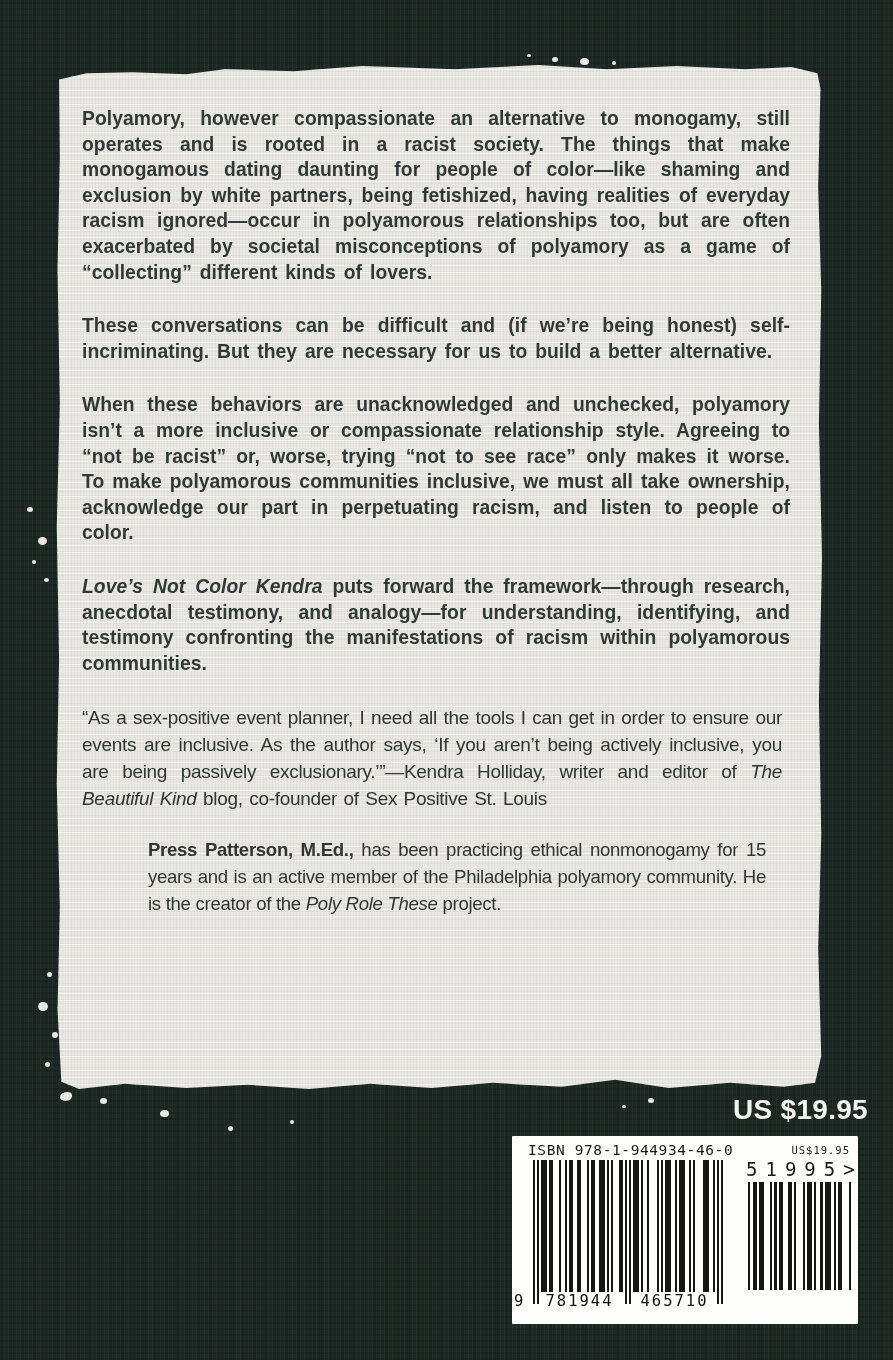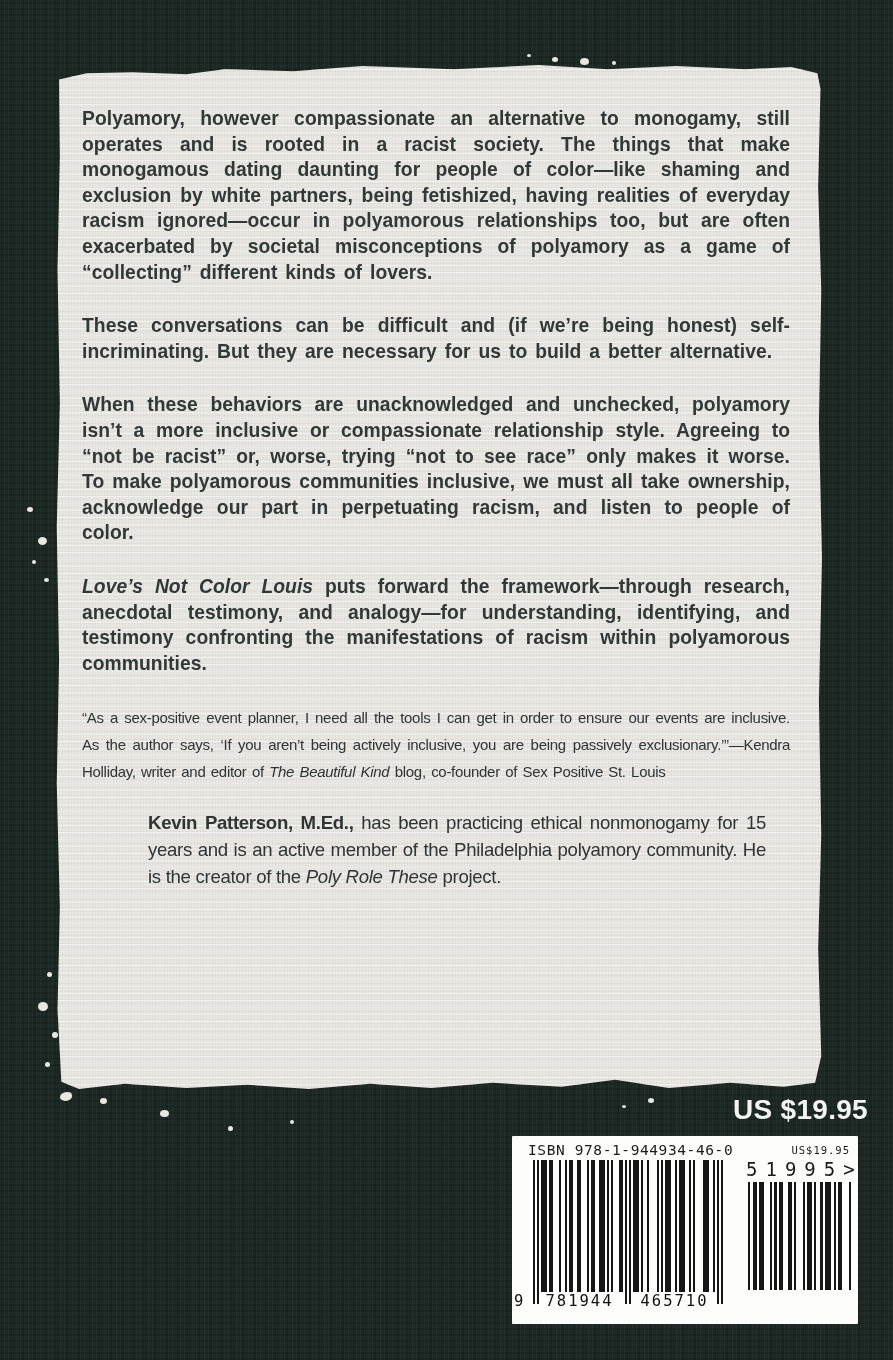--- a/index.html
+++ b/index.html
@@ -36,22 +36,22 @@
     font-size:21.5px;font-weight:700;line-height:27.5px;color:#272f2c;
     letter-spacing:0.1px;margin:0 0 37px 0; text-align:left;
   }
   .para{
     font-size:19.3px;font-weight:700;line-height:25.6px;color:#30 ;
     color:#313936;text-align:justify;letter-spacing:0.05px;word-spacing:2.5px;
     margin:0 0 28px 0;
   }
   .para:nth-of-type(5){margin-bottom:36px;}
   .review{
-    font-size:15px;font-weight:400;line-height:27px;color:#2e3532;
-    text-align:justify;letter-spacing:-0.3px;word-spacing:1.5px;margin:0 0 24px 0;
+    font-size:19px;font-weight:400;line-height:27px;color:#2e3532;
+    text-align:justify;letter-spacing:-0.3px;word-spacing:1.5px;margin:0 8px 24px 0;
   }
   .bio{
     font-size:18.6px;font-weight:400;line-height:27px;color:#2e3532;
     text-align:justify;letter-spacing:-0.3px;margin:0 0 0 66px;width:618px;
   }
   
   .price{
     position:absolute;top:1094px;right:25px;color:#f3f4f2;
     font-size:28px;font-weight:700;letter-spacing:0.3px;
   }
@@ -102,23 +102,23 @@
 </style>
 </head>
 <body>
 
 <div id="cover">
 
   <div class="paper">
     <p class="para"><span>Polyamory, however compassionate an alternative to monogamy, still operates and is rooted in a racist society. The things that make monogamous dating daunting for people of color—like shaming and exclusion by white partners, being fetishized, having realities of everyday racism ignored—occur in polyamorous relationships too, but are often exacerbated by societal misconceptions of polyamory as a game of “collecting” different kinds of lovers.</span></p>
     <p class="para"><span>These conversations can be difficult and (if we’re being honest) self-incriminating. But they are necessary for us to build a better alternative.</span></p>
     <p class="para"><span>When these behaviors are unacknowledged and unchecked, polyamory isn’t a more inclusive or compassionate relationship style. Agreeing to “not be racist” or, worse, trying “not to see race” only makes it worse. To make polyamorous communities inclusive, we must all take ownership, acknowledge our part in perpetuating racism, and listen to people of color.</span></p>
-    <p class="para"><span style="font-style: italic;">Love’s Not Color Louis</span><span> puts forward the framework—through research, anecdotal testimony, and analogy—for understanding, identifying, and testimony confronting the manifestations of racism within polyamorous communities.</span></p>
+    <p class="para"><span style="font-style: italic;">Love’s Not Color Kendra</span><span> puts forward the framework—through research, anecdotal testimony, and analogy—for understanding, identifying, and testimony confronting the manifestations of racism within polyamorous communities.</span></p>
     <p class="review"><span>“As a sex-positive event planner, I need all the tools I can get in order to ensure our events are inclusive. As the author says, ‘If you aren’t being actively inclusive, you are being passively exclusionary.’”—Kendra Holliday, writer and editor of </span><span style="font-style: italic;">The Beautiful Kind</span><span> blog, co-founder of Sex Positive St. Louis</span></p>
-    <p class="bio"><span style="font-weight: 700;">Kevin Patterson, M.Ed.,</span><span> has been practicing ethical nonmonogamy for 15 years and is an active member of the Philadelphia polyamory community. He is the creator of the </span><span style="font-style: italic;">Poly Role These</span><span> project.</span></p>
+    <p class="bio"><span style="font-weight: 700;">Press Patterson, M.Ed.,</span><span> has been practicing ethical nonmonogamy for 15 years and is an active member of the Philadelphia polyamory community. He is the creator of the </span><span style="font-style: italic;">Poly Role These</span><span> project.</span></p>
   </div>
 
   <div class="spl" style="left:527px;top:54px;width:4px;height:3px;"></div>
   <div class="spl" style="left:552px;top:57px;width:6px;height:5px;"></div>
   <div class="spl" style="left:580px;top:58px;width:9px;height:7px;"></div>
   <div class="spl" style="left:612px;top:61px;width:4px;height:4px;"></div>
   <div class="spl" style="left:27px;top:507px;width:6px;height:5px;"></div>
   <div class="spl" style="left:38px;top:537px;width:9px;height:8px;"></div>
   <div class="spl" style="left:32px;top:560px;width:4px;height:4px;"></div>
   <div class="spl" style="left:44px;top:578px;width:5px;height:4px;"></div>

